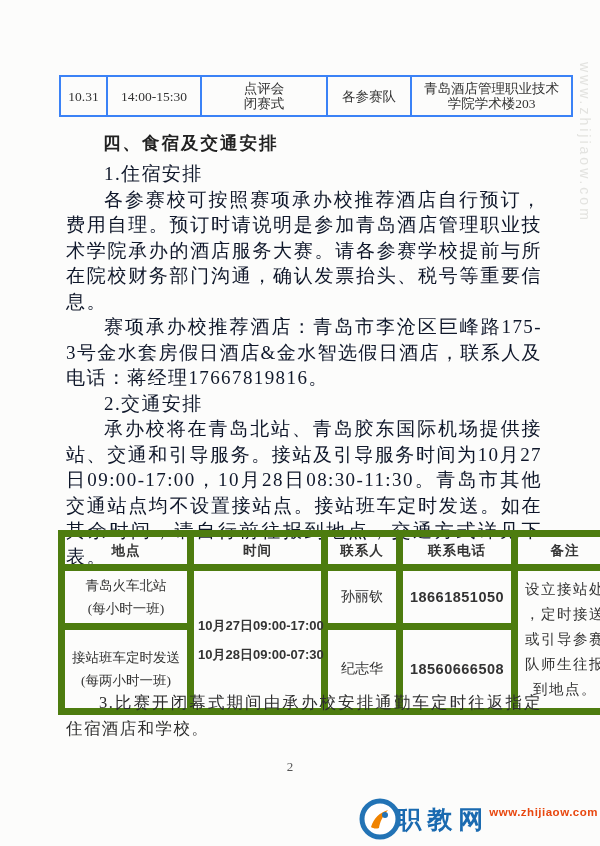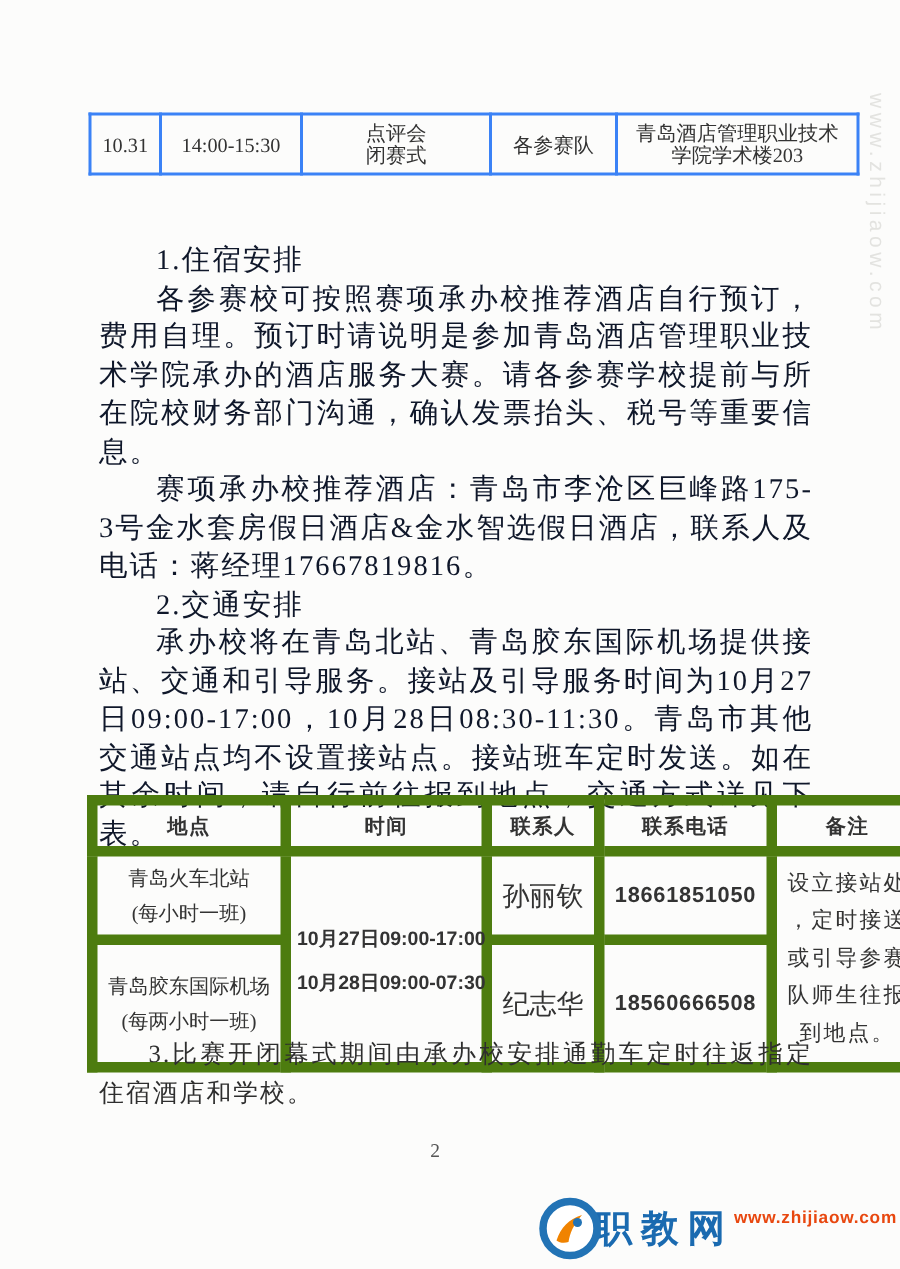--- a/index.html
+++ b/index.html
@@ -75,21 +75,21 @@
   .col-phone{width:100px;}
   .col-remark{width:86px;}
   .cell-loc{font-size:13.5px;line-height:23px;}
   .row-station td{height:48px;}
   .row-airport td{height:74px;}
   .cell-time{
     font-family:"Liberation Sans","DejaVu Sans",sans-serif;
     font-weight:bold;font-size:13px;line-height:29px;
     text-align:left;padding-left:7px;padding-bottom:22px;white-space:nowrap;margin-left:20px;
   }
-  .cell-contact{font-size:18px;}
+  .cell-contact{font-size:14px;}
   .cell-phone{
     font-family:"Liberation Sans","DejaVu Sans",sans-serif;
     font-weight:bold;font-size:14.5px;letter-spacing:.5px;
   }
   .cell-remark{
     font-size:14.5px;line-height:25px;letter-spacing:1.5px;
     text-align:left;vertical-align:top;padding:6px 5px 2px 7px;
     line-break:anywhere;word-break:break-all;
   }
 
@@ -139,20 +139,21 @@
       </td>
       <td class="tt-c4">各参赛队</td>
       <td class="tt-c5">
         <div>青岛酒店管理职业技术</div>
         <div>学院学术楼203</div>
       </td>
     </tr>
   </tbody>
     </table>
 
+  <div class="sec-heading">四、食宿及交通安排</div>
 
   <div class="body-text">
     <p>1.住宿安排</p>
     <p>各参赛校可按照赛项承办校推荐酒店自行预订，费用自理。预订时请说明是参加青岛酒店管理职业技术学院承办的酒店服务大赛。请各参赛学校提前与所在院校财务部门沟通，确认发票抬头、税号等重要信息。</p>
     <p>赛项承办校推荐酒店：青岛市李沧区巨峰路175-3号金水套房假日酒店&amp;金水智选假日酒店，联系人及电话：蒋经理17667819816。</p>
     <p>2.交通安排</p>
     <p>承办校将在青岛北站、青岛胶东国际机场提供接站、交通和引导服务。接站及引导服务时间为10月27日09:00-17:00，10月28日08:30-11:30。青岛市其他交通站点均不设置接站点。接站班车定时发送。如在其余时间，请自行前往报到地点，交通方式详见下表。</p>
   </div>
 
   <table class="transport-table">
@@ -172,21 +173,21 @@
       <td class="cell-time" rowspan="2">
         <div>10月27日09:00-17:00</div>
         <div>10月28日09:00-07:30</div>
       </td>
       <td class="cell-contact">孙丽钦</td>
       <td class="cell-phone">18661851050</td>
       <td class="cell-remark" rowspan="2">设立接站处，定时接送或引导参赛队师生往报到地点。</td>
     </tr>
     <tr class="row-airport">
       <td class="cell-loc">
-        <div>青岛胶东国际机场</div>
+        <div>接站班车定时发送</div>
         <div>(每两小时一班)</div>
       </td>
       <td class="cell-contact">纪志华</td>
       <td class="cell-phone">18560666508</td>
     </tr>
   </tbody>
     </table>
 
   <div class="after-table-text">
     <p>3.比赛开闭幕式期间由承办校安排通勤车定时往返指定住宿酒店和学校。</p>

